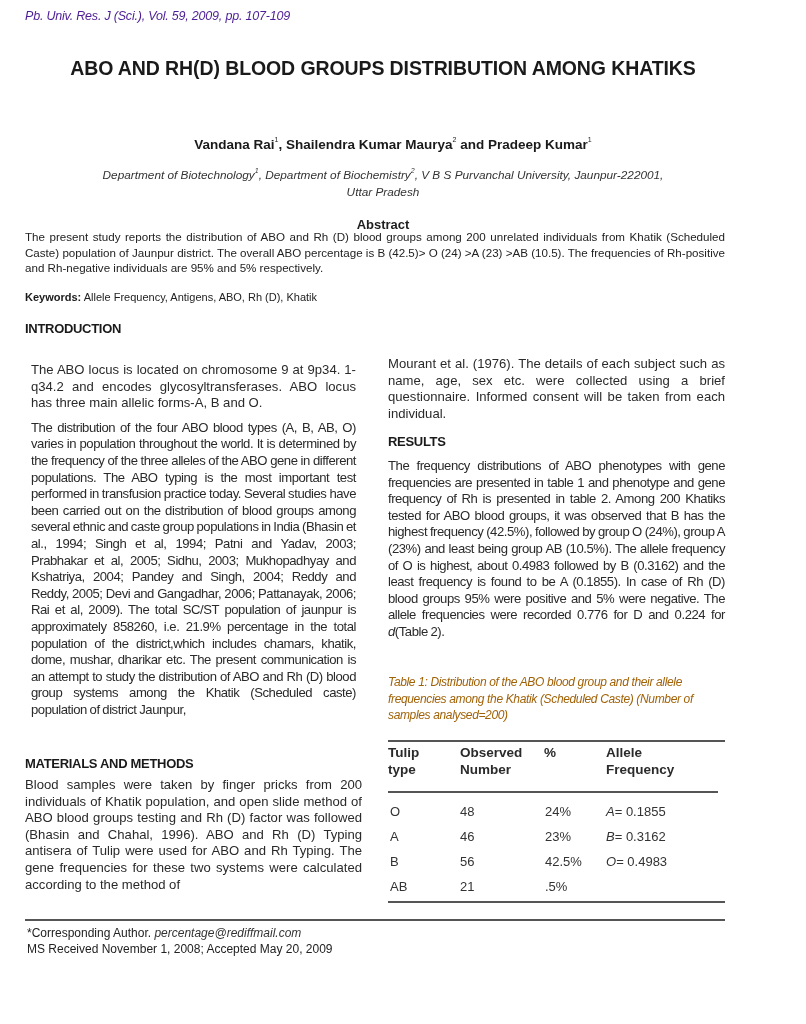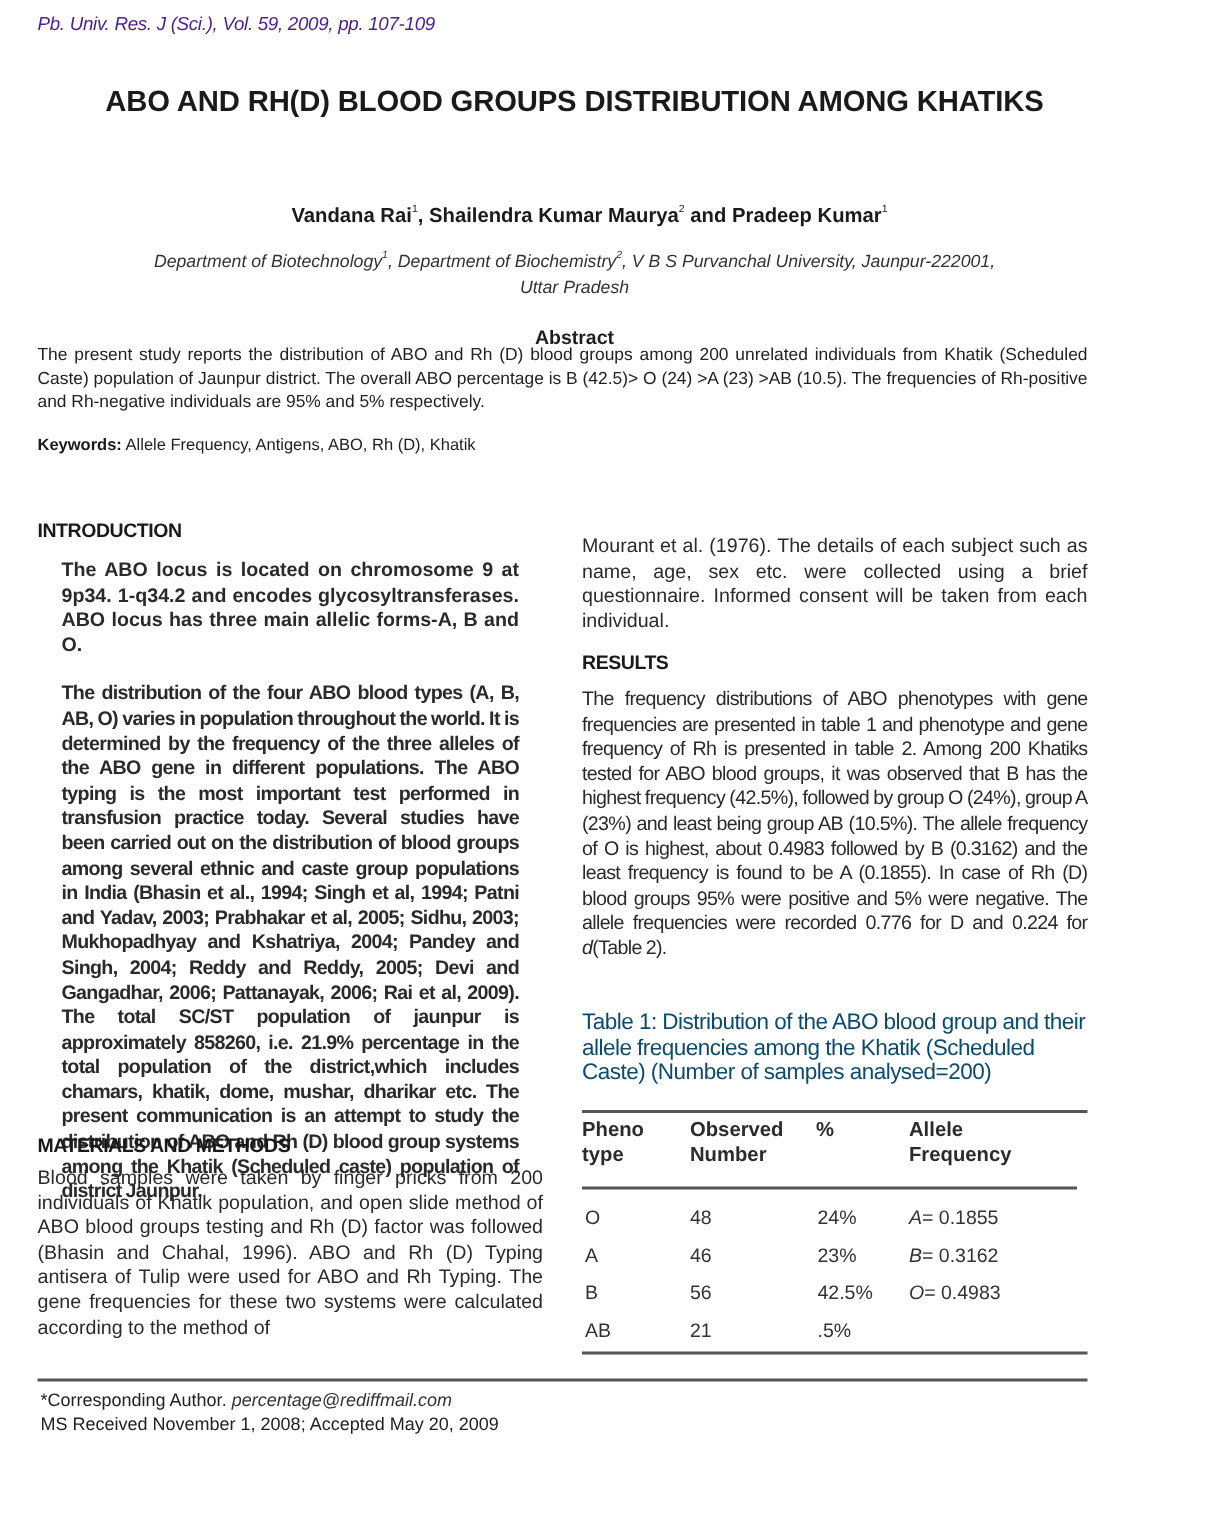--- a/index.html
+++ b/index.html
@@ -39,27 +39,27 @@
   .keywords {
     left: 25px; width: 700px; top: 291px; font-size: 11px; color: #222;
   }
   .keywords b { color: #1a1a1a; }
   .section-h {
     font-weight: bold; font-size: 13px; color: #1a1a1a; letter-spacing: -0.3px;
   }
   .col {
     font-size: 13.1px; line-height: 16.6px; text-align: justify; color: #2a2a2a;
   }
-  .col p { margin: 16px; font-weight: bold; }
+  .col p { margin: 6px; }
   .col-left { left: 25px; width: 337px; }
   .col-right { left: 388px; width: 337px; }
   .condensed { letter-spacing: -0.45px; word-spacing: -0.5px; }
   .caption {
-    left: 388px; width: 337px; top: 674px; font-size: 15px; line-height: 16.6px;
-    color: #0c4a6e; letter-spacing: -0.35px;
+    left: 388px; width: 337px; top: 674px; font-size: 12px; line-height: 16.6px;
+    color: #a16207; letter-spacing: -0.35px; font-style: italic;
   }
   .rule { background: #555; height: 2px; }
   .thead-row div { font-weight: bold; font-size: 13.5px; line-height: 17px; color: #2b2b2b; }
   .cell { position: absolute; font-size: 13px; color: #333; }
   .footnote {
     left: 27px; top: 925px; font-size: 12px; line-height: 16px; color: #222;
   }
   .footnote i { color: #333; }
 </style>
 </head>
@@ -79,42 +79,42 @@
   <div>
     <span>Department of Biotechnology</span><sup>1</sup><span>, Department of Biochemistry</span><sup>2</sup><span>, V B S Purvanchal University, Jaunpur-222001,</span>
   </div>
   <div>Uttar Pradesh</div>
 </div>
 
 <div class="abs abstract-h">Abstract</div>
 <div class="abs abstract">The present study reports the distribution of ABO and Rh (D) blood groups among 200 unrelated individuals from Khatik (Scheduled Caste) population of Jaunpur district. The overall ABO percentage is B (42.5)&gt; O (24) &gt;A (23) &gt;AB (10.5). The frequencies of Rh-positive and Rh-negative individuals are 95% and 5% respectively.</div>
 <div class="abs keywords"><b>Keywords:</b><span> Allele Frequency, Antigens, ABO, Rh (D), Khatik</span></div>
 
-<div class="abs section-h" style="left:25px; top:321px;margin-top:25px;">INTRODUCTION</div>
+<div class="abs section-h" style="left:25px; top:321px;">INTRODUCTION</div>
 
 <div class="abs col col-left" style="top:356px;">
   <p>The ABO locus is located on chromosome 9 at 9p34. 1-q34.2 and encodes glycosyltransferases. ABO locus has three main allelic forms-A, B and O.</p>
   <p class="condensed" style="margin-top:8px;">The distribution of the four ABO blood types (A, B, AB, O) varies in population throughout the world. It is determined by the frequency of the three alleles of the ABO gene in different populations. The ABO typing is the most important test performed in transfusion practice today. Several studies have been carried out on the distribution of blood groups among several ethnic and caste group populations in India (Bhasin et al., 1994; Singh et al, 1994; Patni and Yadav, 2003; Prabhakar et al, 2005; Sidhu, 2003; Mukhopadhyay and Kshatriya, 2004; Pandey and Singh, 2004; Reddy and Reddy, 2005; Devi and Gangadhar, 2006; Pattanayak, 2006; Rai et al, 2009). The total SC/ST population of jaunpur is approximately 858260, i.e.  21.9% percentage in the total population of the district,which includes chamars, khatik, dome, mushar, dharikar etc. The present communication is an attempt to study the distribution of ABO and Rh (D) blood group systems among the Khatik (Scheduled caste) population of district Jaunpur,</p>
 </div>
 
 <div class="abs section-h" style="left:25px; top:756px;">MATERIALS AND METHODS</div>
 <div class="abs col col-left" style="top:777px;">Blood samples were taken by finger pricks from 200 individuals of Khatik population, and open slide method of ABO blood groups testing and Rh (D) factor was followed (Bhasin and Chahal, 1996). ABO and Rh (D) Typing antisera of Tulip were used for ABO and Rh Typing. The gene frequencies for these two systems were calculated according to the method of</div>
 
 <div class="abs col col-right" style="top:356px;">Mourant et al. (1976). The details of each subject such as name, age, sex etc. were collected using a brief questionnaire. Informed consent will be taken from each individual.</div>
 
 <div class="abs section-h" style="left:388px; top:434px;">RESULTS</div>
 <div class="abs col col-right condensed" style="top:458px;"><span>The frequency distributions of ABO phenotypes with gene frequencies are presented in table 1 and phenotype and gene frequency of Rh is presented in table 2. Among 200 Khatiks tested for ABO blood groups, it was observed that B has the highest frequency (42.5%), followed by group O (24%), group A (23%) and least being group AB (10.5%). The allele frequency of O is highest, about 0.4983 followed by B (0.3162) and the least frequency is found to be A (0.1855). In case of Rh (D) blood groups 95% were positive and 5% were negative. The allele frequencies were recorded 0.776 for D and 0.224 for </span><i>d</i><span>(Table 2).</span></div>
 
 <div class="abs caption">Table 1: Distribution of the ABO blood group and their allele frequencies among the Khatik (Scheduled Caste) (Number of samples analysed=200)</div>
 
 <div class="abs rule" style="left:388px; top:740px; width:337px;"></div>
 
 <div class="abs thead-row" style="left:388px; top:744px; width:337px; height:40px;">
   <div class="abs" style="left:0; top:0;">
-    <div>Pheno</div>
+    <div>Tulip</div>
     <div>type</div>
   </div>
   <div class="abs" style="left:72px; top:0;">
     <div>Observed</div>
     <div>Number</div>
   </div>
   <div class="abs" style="left:156px; top:0;">
     <div>%</div>
   </div>
   <div class="abs" style="left:218px; top:0;">

